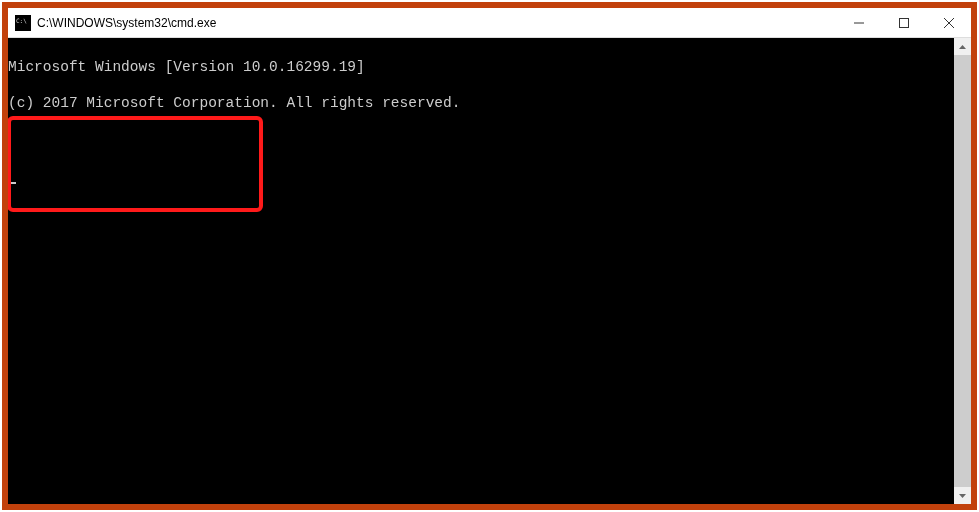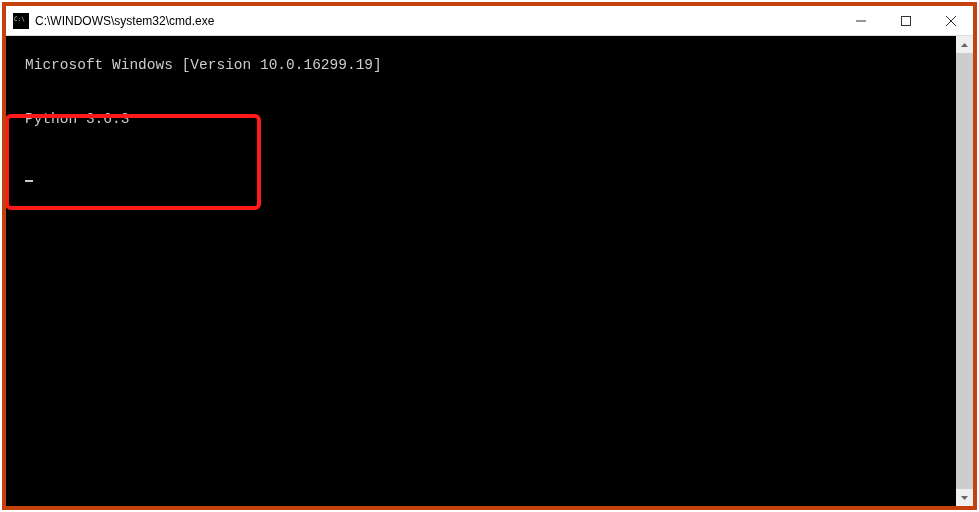--- a/index.html
+++ b/index.html
@@ -14,21 +14,21 @@
       height: 512px;
       overflow: hidden;
       position: relative;
     }
     .window {
       position: absolute;
       top: 2px;
       left: 2px;
       width: 975px;
       height: 508px;
-      border: 4px solid #c2410c;
+      border: 6px solid #c2410c;
       background: #fff;
       display: flex;
       flex-direction: column;
     }
     .titlebar {
       height: 30px;
       background: #fff;
       display: flex;
       align-items: center;
       border-bottom: 1px solid #ddd;
@@ -79,21 +79,21 @@
       background: #000;
       overflow: hidden;
     }
     .terminal {
       flex: 1;
       background: #000;
       color: #ccc;
       font-family: Consolas, 'Courier New', monospace;
       font-size: 14.5px;
       line-height: 18px;
-      padding: 2px 19px;
+      padding: 2px 0;
       white-space: pre;
       overflow: hidden;
       position: relative;
     }
     .terminal-line {
       white-space: pre;
     }
     .highlight-box {
       position: absolute;
       border: 4px solid #ff1a1a;
@@ -164,22 +164,22 @@
         <svg width="10" height="10" viewBox="0 0 10 10">
             <line x1="0" y1="0" x2="10" y2="10" stroke="#333" stroke-width="1"></line>
             <line x1="10" y1="0" x2="0" y2="10" stroke="#333" stroke-width="1"></line>
           </svg>
       </div>
     </div>
   </div>
   <div class="terminal-wrap">
     <div class="terminal">
 <div class="terminal-line">Microsoft Windows [Version 10.0.16299.19]</div>
+<div class="terminal-line">(c) 2017 Microsoft Corporation. All rights reserved.</div>
 <div class="terminal-line"></div>
-<div class="terminal-line">Python 3.6.3</div>
 <div class="terminal-line"></div>
 <div class="terminal-line"><span class="cursor"></span></div>
       <div class="highlight-box"></div>
     </div>
     <div class="scrollbar">
       <div class="scroll-arrow">
         <svg width="7" height="4" viewBox="0 0 7 4">
             <polygon points="3.5,0 7,4 0,4" fill="#666"></polygon>
           </svg>
       </div>

